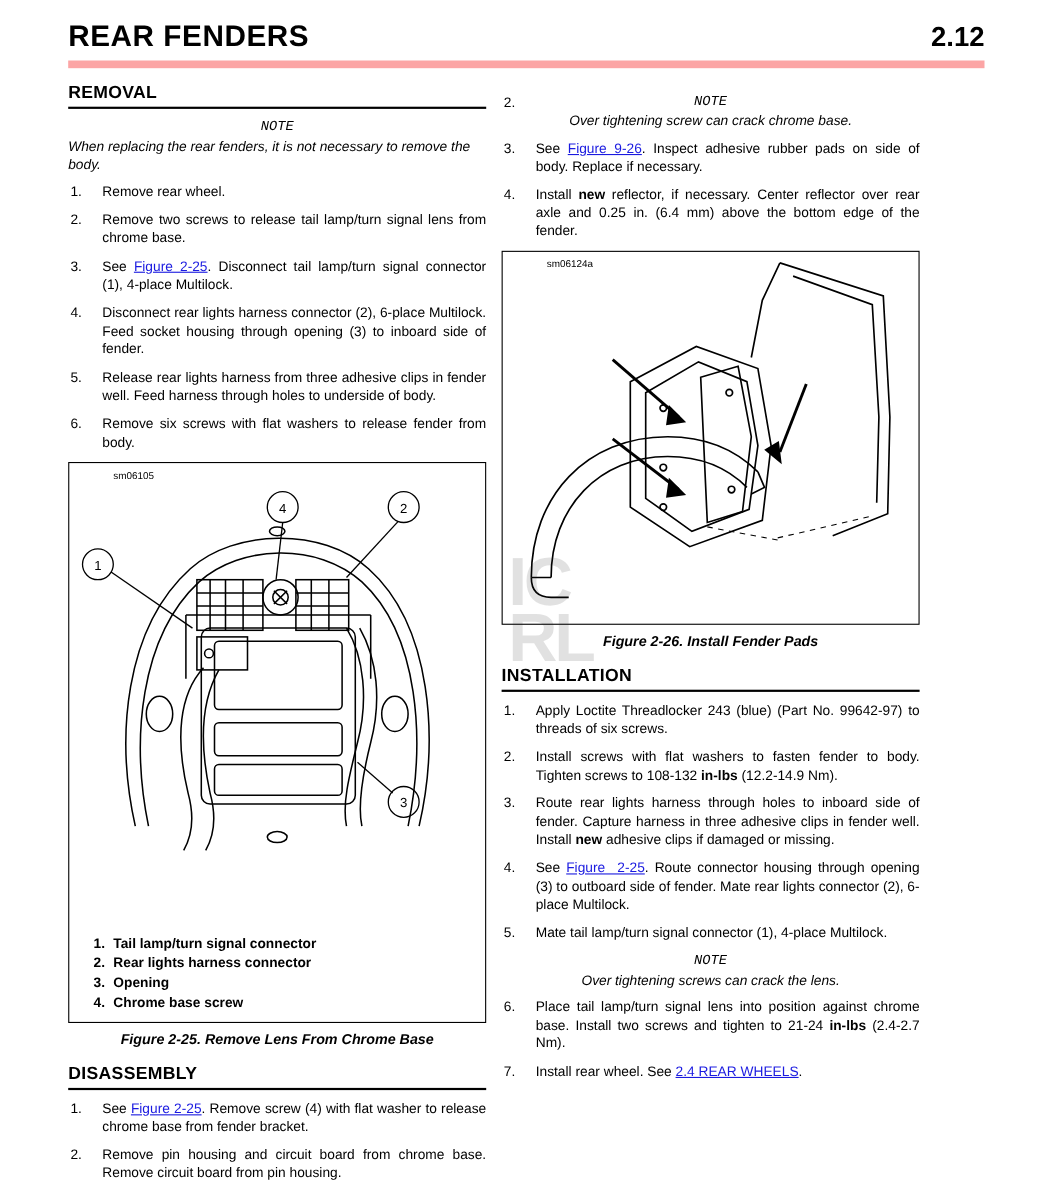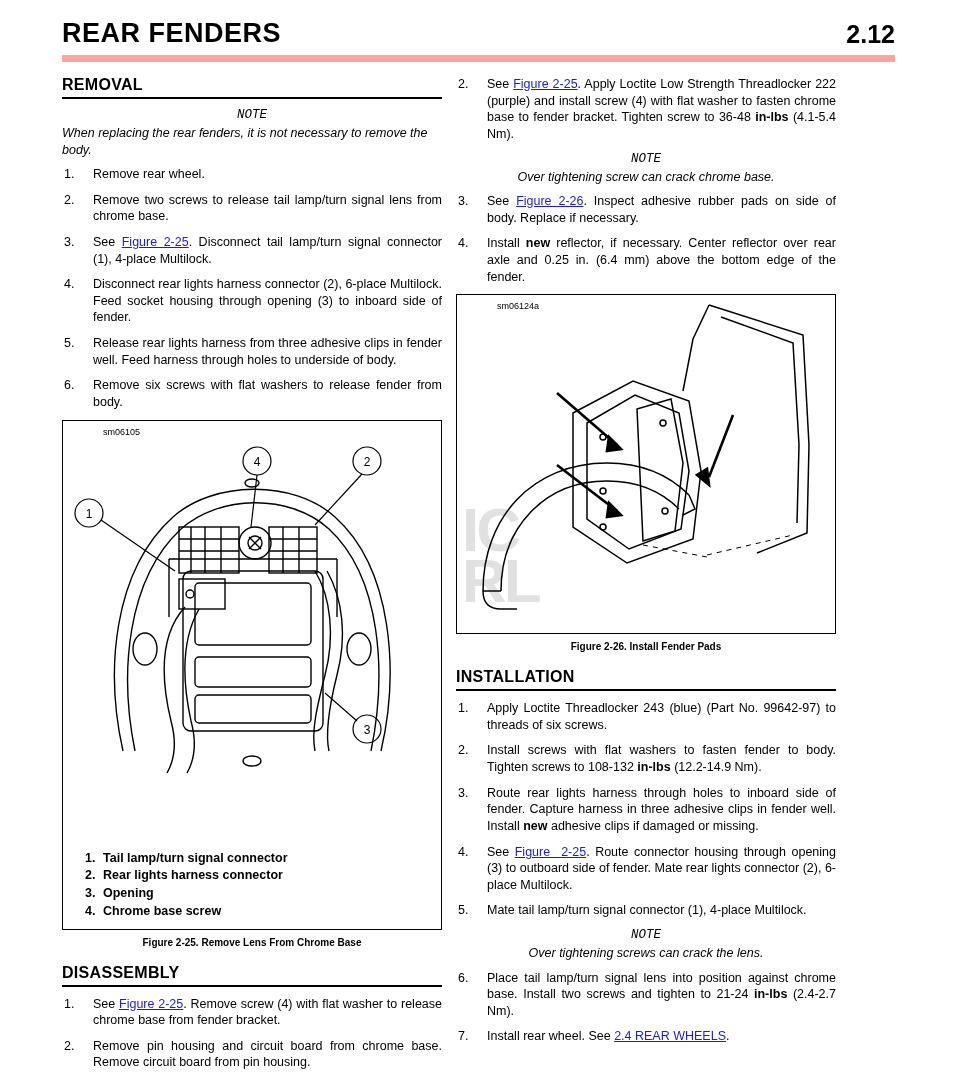--- a/index.html
+++ b/index.html
@@ -98,23 +98,24 @@
     overflow: hidden;
   }
   .figcode {
     position: absolute;
     left: 8px; top: 6px;
     font-size: 9px;
     padding-left: 32px;
   }
   .figcaption {
     text-align: center;
-    font-size: 10px;
+    font-size: 13px;
     font-weight: bold;
     margin: 7px 0 0 0;
+    font-style: italic;
   }
   .legend {
     position: absolute;
     left: 22px;
     bottom: 8px;
     font-size: 12.5px;
     font-weight: bold;
     line-height: 1.42;
   }
   .legend .ln { display: block; }
@@ -245,28 +246,28 @@
 
       <div class="sec-head tight">ASSEMBLY</div>
       <ol class="steps" id="assembly-steps">
           <li><span class="num">1.</span><span>Install circuit board onto pin housing. Install pin housing</span></li>
         </ol>
     </div>
 
     <div class="col">
 
       <ol class="steps" id="right-top-steps">
-          <li><span class="num">2.</span><span>See <a class="lnk">Figure 2-25</a>. Apply Loctite Low Strength Threadlocker 222 (purple) and install screw (4) with flat washer to fasten chrome base to fender bracket. Tighten screw to 36-48 <b>in-lbs</b> (4.1-5.4 Nm).</span></li>
+          <li><span class="num">2.</span></li>
         </ol>
 
       <div class="note-label">NOTE</div>
       <div class="note-text" style="text-align:center">Over tightening screw can crack chrome base.</div>
 
       <ol class="steps" id="right-mid-steps">
-          <li><span class="num">3.</span><span>See <a class="lnk">Figure 2-26</a>. Inspect adhesive rubber pads on side of body. Replace if necessary.</span></li>
+          <li><span class="num">3.</span><span>See <a class="lnk">Figure 9-26</a>. Inspect adhesive rubber pads on side of body. Replace if necessary.</span></li>
           <li><span class="num">4.</span><span>Install <b>new</b> reflector, if necessary. Center reflector over rear axle and 0.25 in. (6.4 mm) above the bottom edge of the fender.</span></li>
         </ol>
 
       <div class="figbox fig2">
         <div class="figcode">sm06124a</div>
 
         <svg width="378" height="338" viewBox="0 0 378 338">
           <g fill="none" stroke="#000" stroke-width="1.5">
 
             <path d="M252 10 L346 40 L352 150 L350 238 L300 258"></path>

